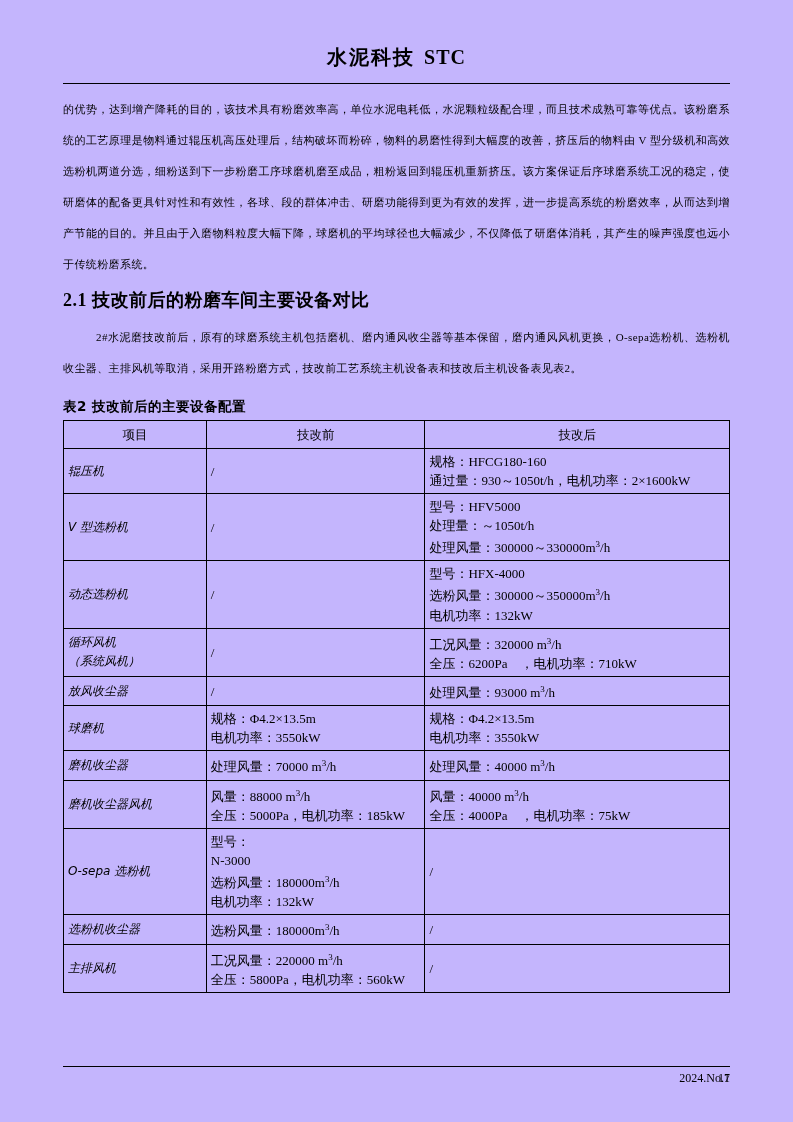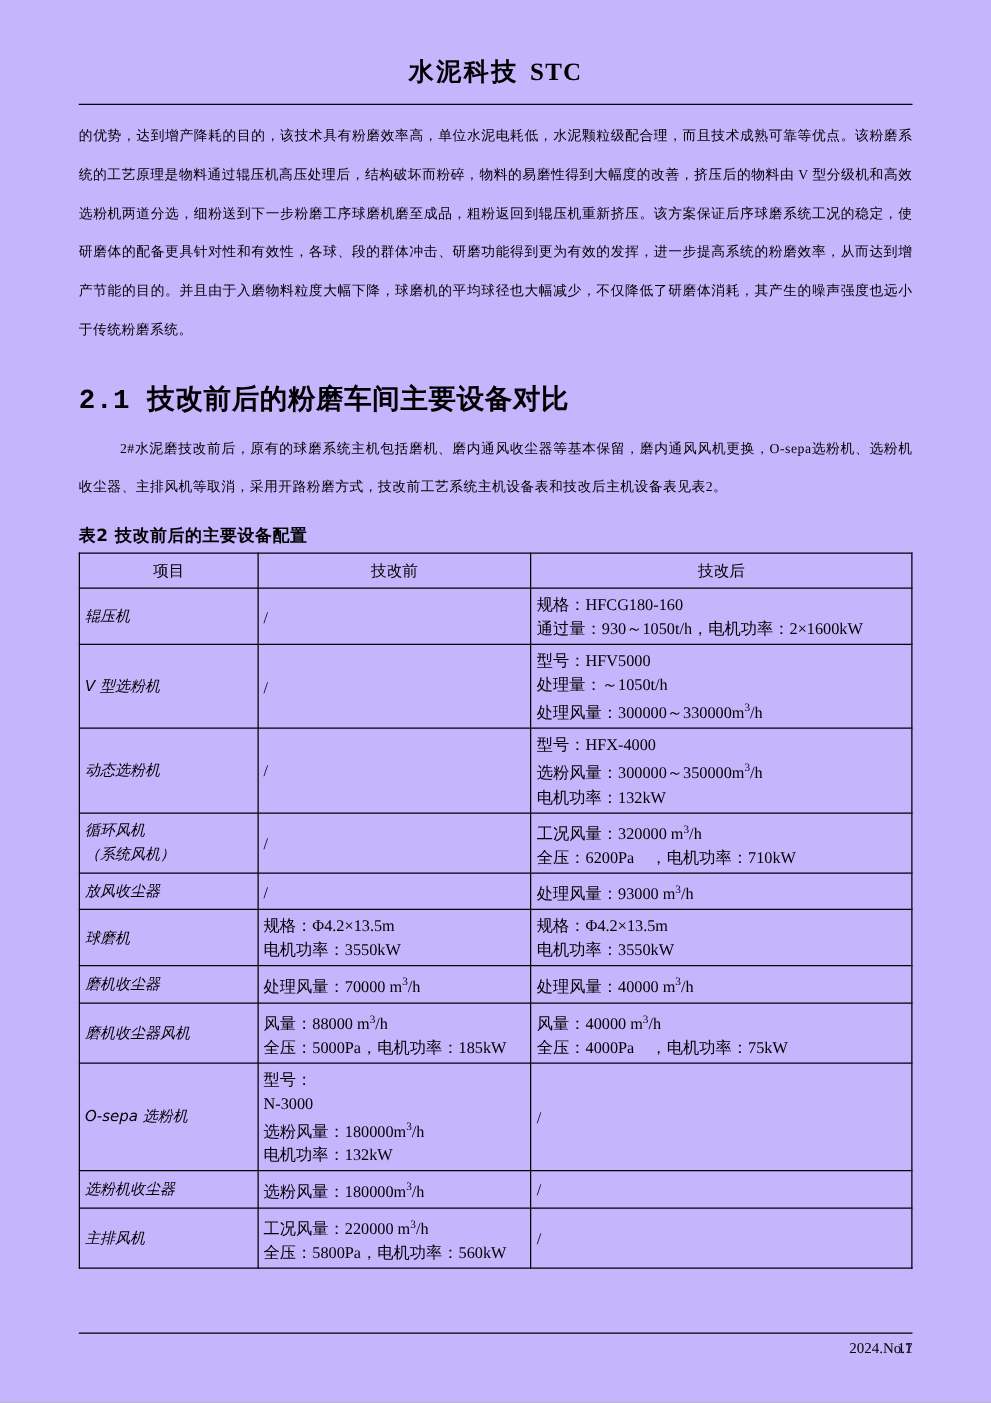--- a/index.html
+++ b/index.html
@@ -47,24 +47,24 @@
     line-height: 31px;
     text-align: justify;
     text-justify: inter-ideograph;
     margin-top: 10px;
     letter-spacing: 0.4px;
   }
   .body-text p {
     margin: 0;
   }
   .sec-title {
-    font-family: Liberation Mono, monospace;
+    font-family: Liberation Serif, serif;
     font-weight: bold;
-    font-size: 22px;
-    margin-top: 24px;
+    font-size: 18px;
+    margin-top: 8px;
     margin-bottom: 6px;
     letter-spacing: 0.5px;
   }
   .indent {
     text-indent: 33px;
   }
   .table-caption {
     font-family: "DejaVu Sans", sans-serif;
     font-weight: bold;
     font-size: 13.5px;

